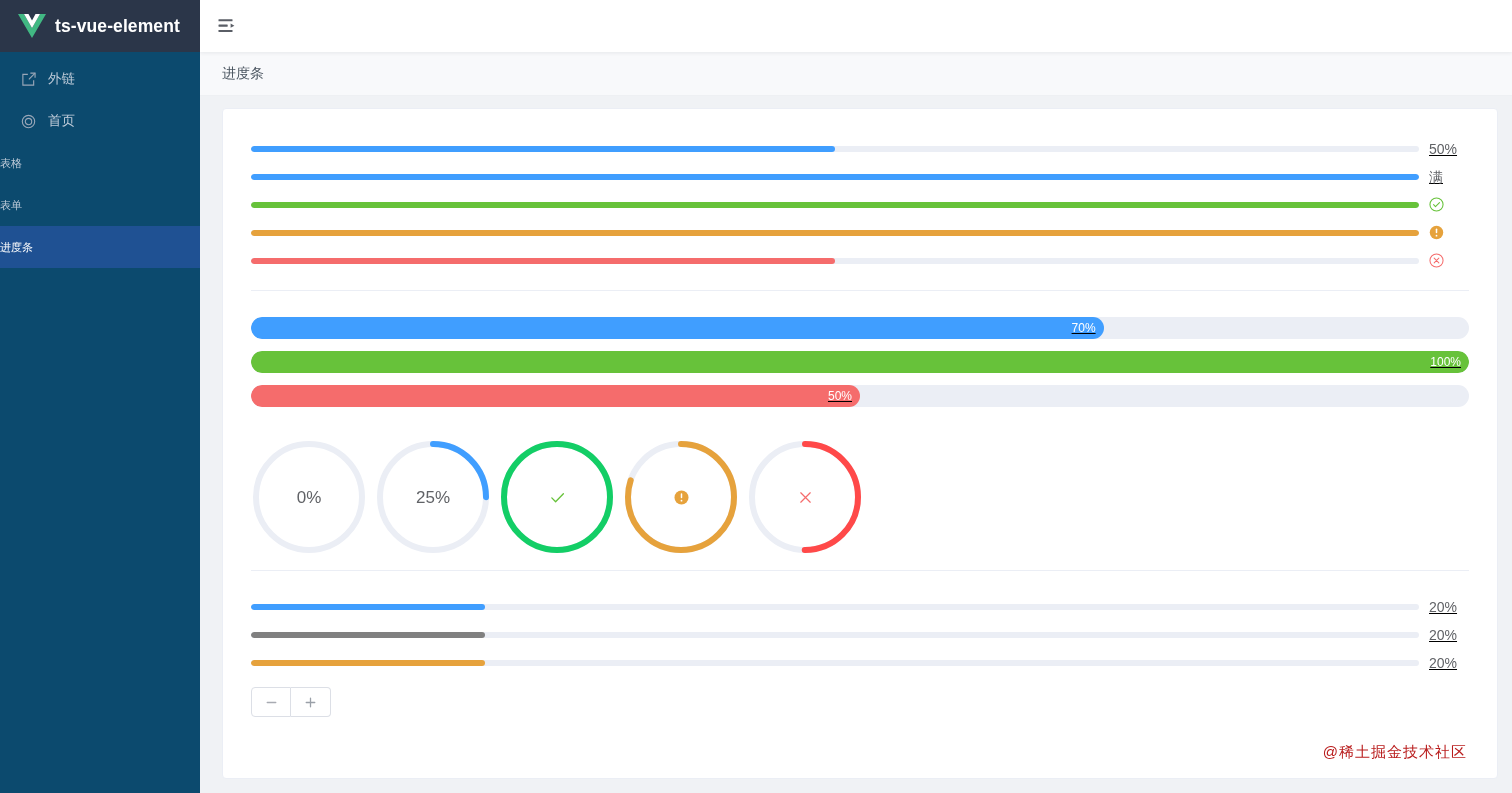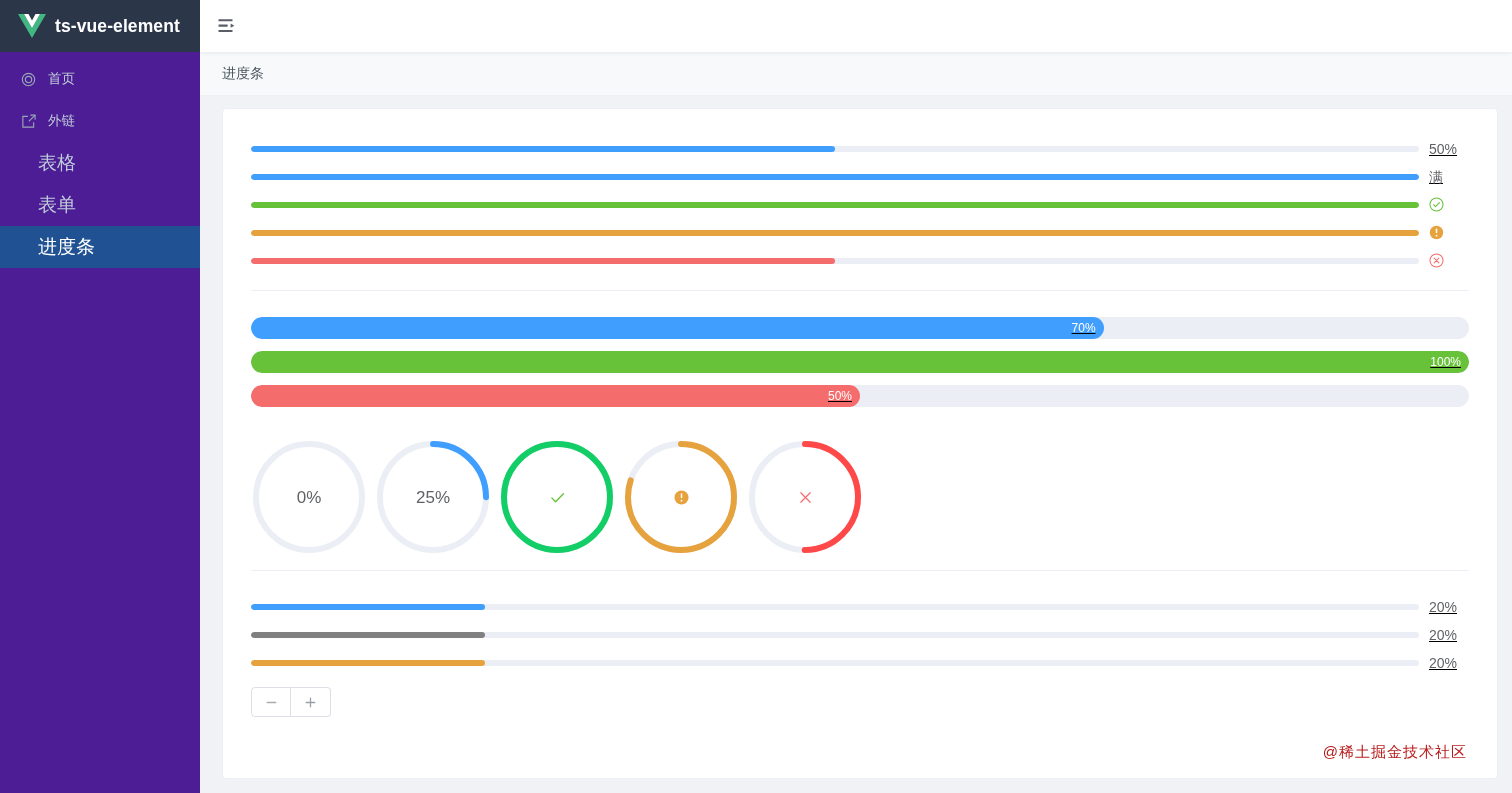--- a/index.html
+++ b/index.html
@@ -8,21 +8,21 @@
     width: 1512px; height: 793px;
     overflow: hidden;
     font-family: "Liberation Sans", "DejaVu Sans", sans-serif;
     background: #f0f2f5;
   }
   #app { display: flex; width: 1512px; height: 793px; }
 
   
   .sidebar {
     width: 200px; min-width: 200px; height: 793px;
-    background: #4c1d95;
+    background: #0c4a6e;
     display: flex; flex-direction: column;
     position: relative; z-index: 5;
   }
   .logo-wrap {
     height: 52px; min-height: 52px;
     background: #2b3649;
     display: flex; align-items: center;
     padding-left: 18px; gap: 9px;
   }
   .logo-mark { width: 28px; height: 26px; display:block; }
@@ -43,21 +43,21 @@
   }
   .menu-icon svg { display:block; }
   .submenu-arrow {
     position: absolute; right: 20px; top: 50%;
     transform: translateY(-50%);
     width: 12px; height: 12px; color: #a7b3c2;
   }
   .submenu-arrow svg { display:block; }
   .sub-item {
     height: 42px; display: flex; align-items: center;
-    padding-left: 38px; color: #bfcbd9; font-size: 19px;
+    color: #bfcbd9; font-size: 11px;
     cursor: pointer;
   }
   .sub-item.active { background: #1f5193; color: #ffffff; }
 
   
   .main {
     flex: 1; height: 793px; display: flex; flex-direction: column;
     background: #f0f2f5; position: relative; overflow: hidden;
   }
   .navbar {
@@ -185,36 +185,36 @@
         </svg>
       </span>
       <span class="logo-text">ts-vue-element</span>
     </div>
 
     <nav class="menu">
 
       <div class="menu-item">
         <span class="menu-icon">
           <svg width="15" height="15" viewBox="0 0 16 16" fill="none" stroke="currentColor" stroke-width="1.2">
-            <circle cx="8" cy="8" r="6.6"></circle>
-              <circle cx="8" cy="8" r="3.4"></circle>
-          </svg>
-        </span>
-        <span>首页</span>
-      </div>
-
-      <div class="menu-item">
-        <span class="menu-icon">
-          <svg width="15" height="15" viewBox="0 0 16 16" fill="none" stroke="currentColor" stroke-width="1.2">
             <path d="M13.5 8.8V14H2V2.5h5.3"></path>
               <path d="M10 1.2h5v5"></path>
               <path d="M15 1.2 8.4 7.8"></path>
           </svg>
         </span>
         <span>外链</span>
+      </div>
+
+      <div class="menu-item">
+        <span class="menu-icon">
+          <svg width="15" height="15" viewBox="0 0 16 16" fill="none" stroke="currentColor" stroke-width="1.2">
+            <circle cx="8" cy="8" r="6.6"></circle>
+              <circle cx="8" cy="8" r="3.4"></circle>
+          </svg>
+        </span>
+        <span>首页</span>
       </div>
 
 
       <div class="sub-item">
         <span>表格</span>
       </div>
       <div class="sub-item">
         <span>表单</span>
       </div>
       <div class="sub-item active">

